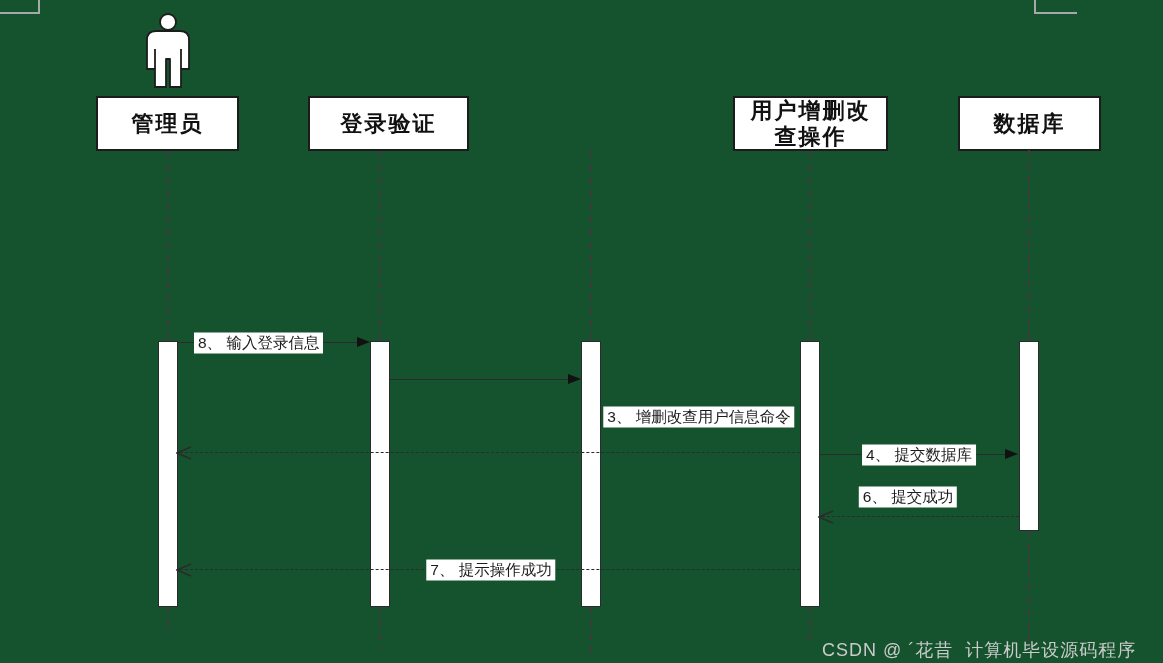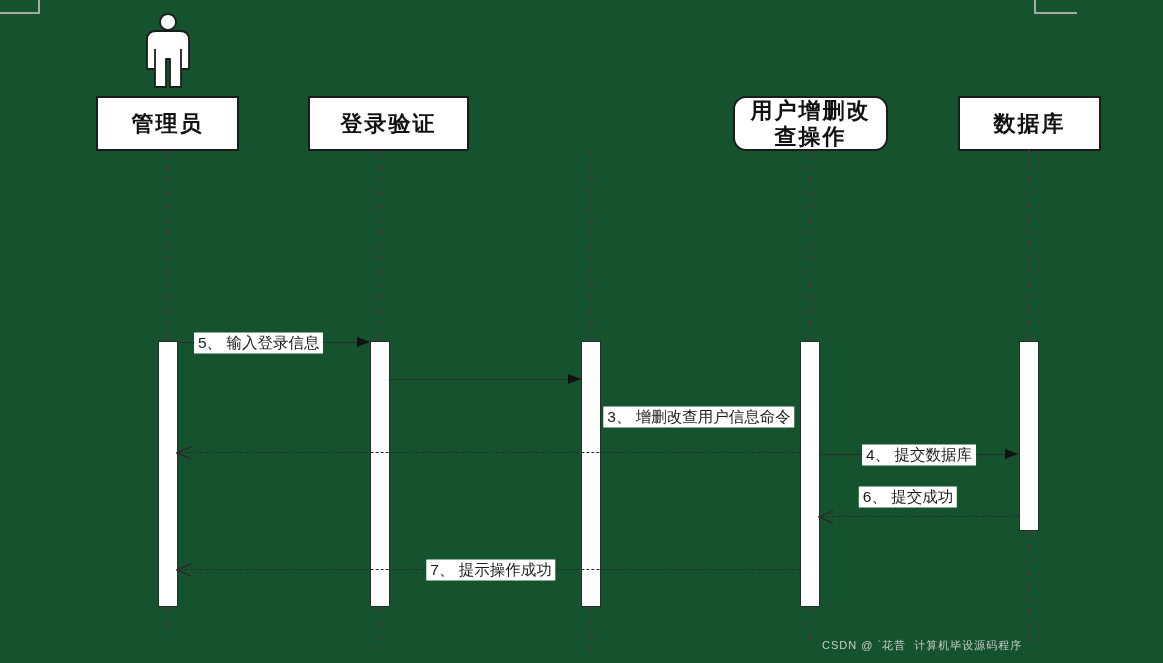--- a/index.html
+++ b/index.html
@@ -50,42 +50,42 @@
   
   .mlabel{
     position:absolute;transform:translateY(-50%);
     background:#ffffff;padding:0 4px;
     font-size:15.5px;color:#1c1c1c;white-space:nowrap;
   }
   .mlabel.centered{transform:translate(-50%,-50%);}
   .open-head{position:absolute;}
   .watermark{
     position:absolute;left:822px;top:638px;
-    font-size:11px;color:#cbcbcb;white-space:pre;
+    font-size:18px;color:#cbcbcb;white-space:pre;
     letter-spacing:1px;
   }
   .actor-svg{position:absolute;left:145px;top:7px;}
 </style>
 </head>
 <body>
 
 <div class="canvas">
 
   <div class="corner tl"></div>
   <div class="corner tr"></div>
 
   <svg class="actor-svg" width="46" height="85" viewBox="0 0 46 85">
     <circle cx="23" cy="15" r="8" fill="#fff" stroke="#1c1c1c" stroke-width="1.8"></circle>
     <path d="M2,62 V33 Q2,24 11,24 H35 Q44,24 44,33 V62 H36 V80 H25 V52 H21 V80 H10 V62 Z" fill="#fff" stroke="#1c1c1c" stroke-width="1.8" stroke-linejoin="round"></path>
     <path d="M10,42 V62 M36,42 V62" fill="none" stroke="#1c1c1c" stroke-width="1.8"></path>
   </svg>
 
   <div class="head-box" style="left:96px;width:143px;">管理员</div>
   <div class="head-box" style="left:308px;width:161px;">登录验证</div>
-  <div class="head-box" style="left:733px;width:155px;border-radius:13px;">用户增删改
+  <div class="head-box" style="left:733px;width:155px;">用户增删改
 查操作</div>
   <div class="head-box" style="left:958px;width:143px;">数据库</div>
 
   <div class="lifeline" style="left:167px;top:151px;height:190px;"></div>
   <div class="lifeline" style="left:379px;top:151px;height:190px;"></div>
   <div class="lifeline" style="left:590px;top:151px;height:190px;"></div>
   <div class="lifeline" style="left:809px;top:151px;height:190px;"></div>
   <div class="lifeline" style="left:1028px;top:150px;height:191px;"></div>
 
   <div class="lifeline" style="left:167px;top:607px;height:28px;"></div>
@@ -95,21 +95,21 @@
   <div class="lifeline" style="left:1028px;top:531px;height:114px;"></div>
 
   <div class="activation" style="left:158px;top:341px;height:266px;"></div>
   <div class="activation" style="left:370px;top:341px;height:266px;"></div>
   <div class="activation" style="left:581px;top:341px;height:266px;"></div>
   <div class="activation" style="left:800px;top:341px;height:266px;"></div>
   <div class="activation" style="left:1019px;top:341px;height:190px;"></div>
 
   <div class="mline" style="left:178px;top:342px;width:182px;"></div>
   <div class="arrow-filled" style="left:357px;top:337px;"></div>
-  <span class="mlabel" style="left:194px;top:343px;">5、 输入登录信息</span>
+  <span class="mlabel" style="left:194px;top:343px;">8、 输入登录信息</span>
 
   <div class="mline" style="left:390px;top:379px;width:180px;"></div>
   <div class="arrow-filled" style="left:568px;top:374px;"></div>
 
   <span class="mlabel centered" style="left:699px;top:417px;">3、 增删改查用户信息命令</span>
 
   <div class="mline dashed" style="left:180px;top:452px;width:620px;"></div>
   <svg class="open-head" style="left:176px;top:446px;" width="16" height="14" viewBox="0 0 16 14">
     <path d="M15,1 L1,7 L15,13" fill="none" stroke="#2b2b2b" stroke-width="1.5"></path>
   </svg>

